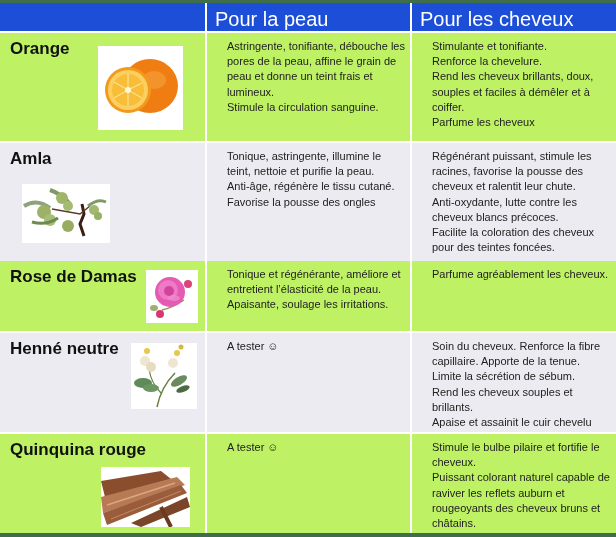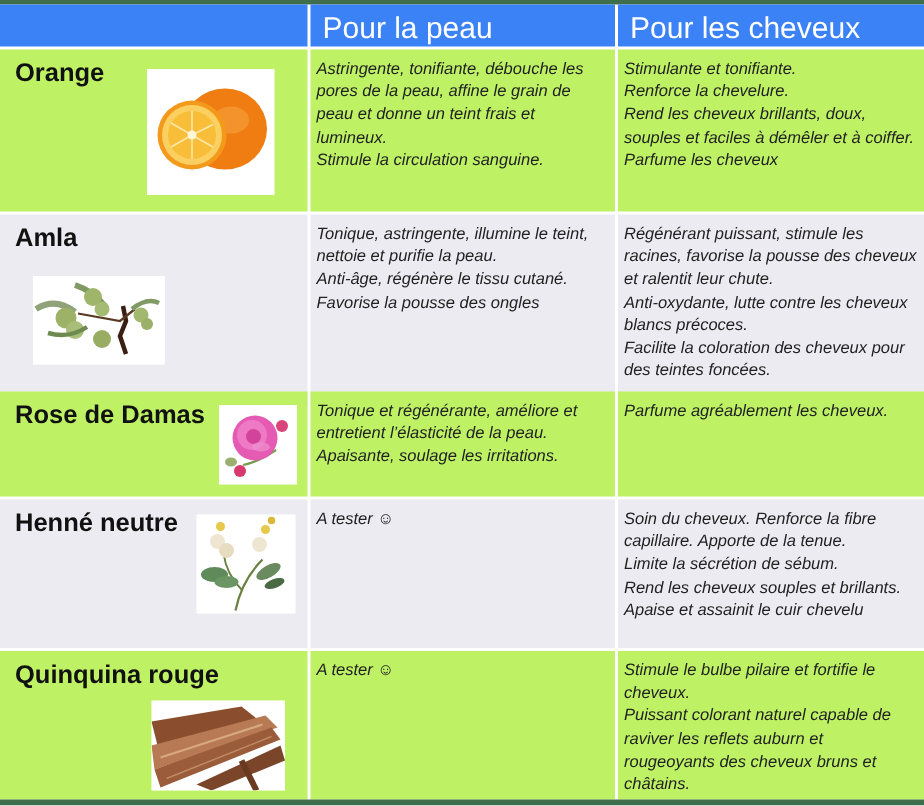--- a/index.html
+++ b/index.html
@@ -10,36 +10,36 @@
   .bottom-bar { position: absolute; left: 0; top: 533px; width: 616px; height: 4px; background: #3f6e4a; }
 
   .table { position: absolute; left: 0; top: 3px; width: 616px; }
 
   .row { position: absolute; left: 0; width: 616px; }
   .cell { position: absolute; top: 0; bottom: 0; }
   .c1 { left: 0; width: 205px; }
   .c2 { left: 207px; width: 203px; }
   .c3 { left: 412px; width: 204px; }
 
-  .header .cell { background: #3b82f6; }
+  .header .cell { background: #1d4ed8; }
   .header-label {
     position: absolute; left: 8px; top: 5px;
     color: #ffffff; font-size: 20px; font-weight: normal; white-space: nowrap;
   }
 
   .row-dark .cell { background: #bef264; }
   .row-light .cell { background: #ecebf1; }
 
   .name {
     position: absolute; left: 10px; top: 6px;
     font-size: 17px; font-weight: bold; color: #111; white-space: nowrap;
   }
   .text {
-    position: absolute; left: 4px; top: 6px; right: 4px;
-    font-size: 11px; line-height: 15.2px; color: #222; font-style: italic;
+    position: absolute; left: 20px; top: 6px; right: 4px;
+    font-size: 11px; line-height: 15.2px; color: #222;
   }
   .text div { white-space: pre-line; }
 
   .img { position: absolute; background: #ffffff; overflow: hidden; }
   .img svg { width: 100%; height: 100%; display: block; }
 </style>
 </head>
 <body>
 
 <div class="top-bar"></div>

